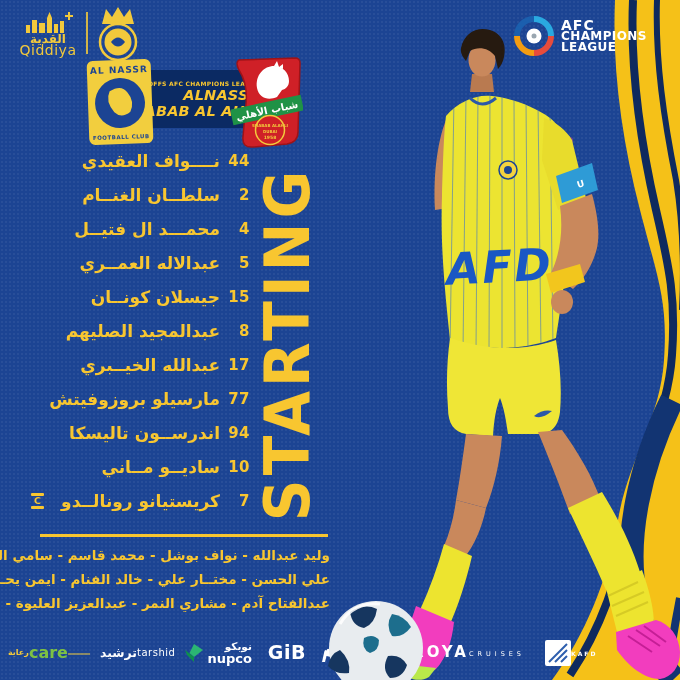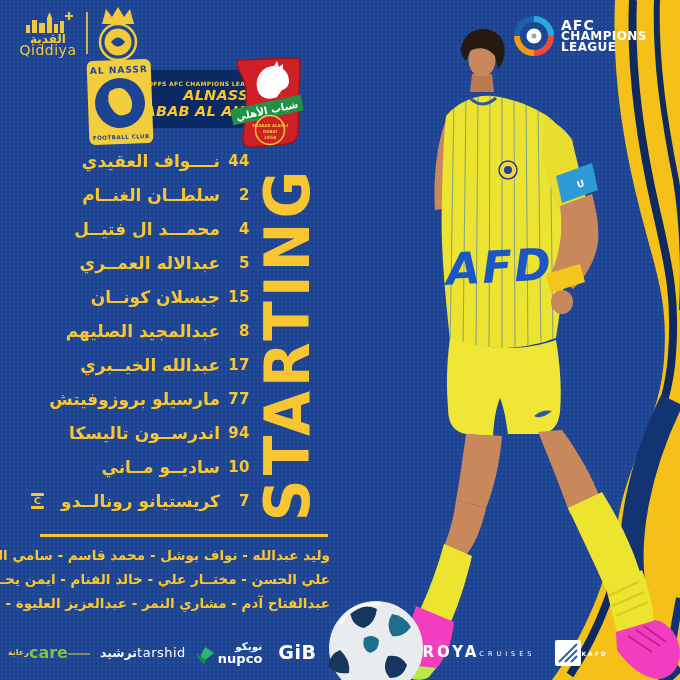--- a/index.html
+++ b/index.html
@@ -46,22 +46,22 @@
   #subs{left:10px;top:543px;width:320px;direction:rtl;text-align:right;color:#f8c630;font-weight:bold;
         font-size:13.5px;line-height:24px;white-space:nowrap;}
   
   #sponsors{left:8px;top:630px;height:46px;display:flex;align-items:center;gap:10px;z-index:4;}
   .sp{display:flex;flex-direction:row;align-items:center;line-height:1.05;}
   #sp-care .ar{color:#f2c93c;font-size:8px;font-weight:bold;}
   #sp-care .en{color:#7dc243;font-size:16px;font-weight:bold;}
   #sp-care .deco{width:22px;height:2px;background:rgba(242,201,60,.5);margin-top:1.5px;}
   #sp-tarshid{color:#fff;}
   #sp-tarshid .ar{font-size:12.5px;font-weight:bold;}
-  #sp-tarshid .en{font-size:13px;letter-spacing:.5px;}
-  #sp-nupco{flex-direction:row;gap:4px;align-items:flex-end;}
+  #sp-tarshid .en{font-size:10px;letter-spacing:.5px;}
+  #sp-nupco{flex-direction:row;gap:4px;}
   #sp-nupco .txt{display:flex;flex-direction:column;align-items:flex-end;color:#fff;line-height:1.0;}
   #sp-nupco .ar{font-size:10.5px;font-weight:bold;}
   #sp-nupco .en{font-size:13px;font-weight:bold;}
   #sp-gib{color:#fff;font-size:19px;font-weight:900;letter-spacing:.5px;margin-left:6px;}
   #sp-noug{flex-direction:row;gap:3px;margin-left:4px;}
   #sp-noug .txt{display:flex;flex-direction:column;align-items:center;color:#fff;line-height:1.0;}
   #sp-noug .ar{font-size:10px;font-weight:bold;}
   #sp-noug .en{font-size:11px;font-weight:900;letter-spacing:1px;}
   #sp-aroya{color:#fff;margin-left:8px;}
   #sp-aroya .en{font-size:15px;font-weight:bold;letter-spacing:3px;}

